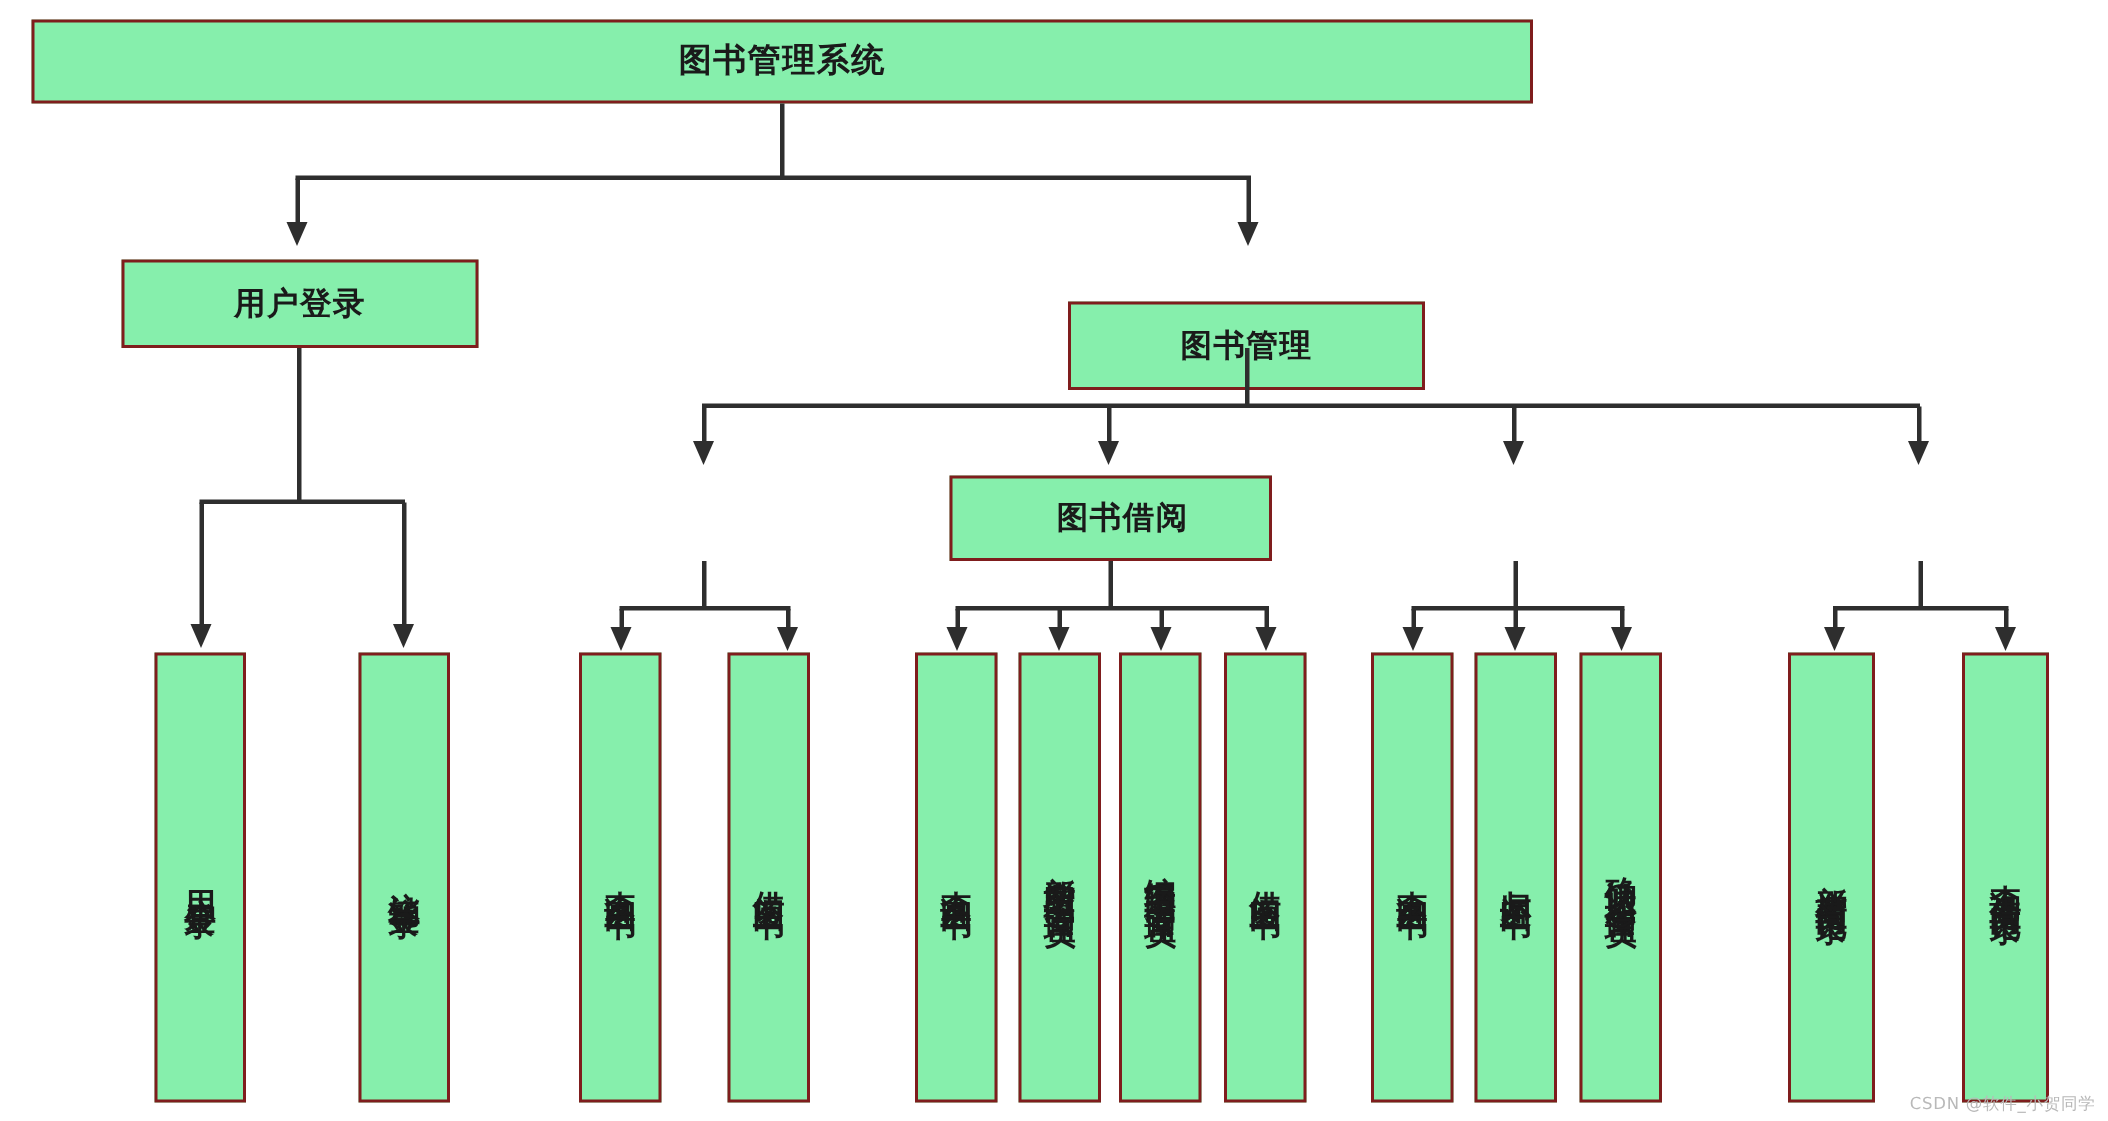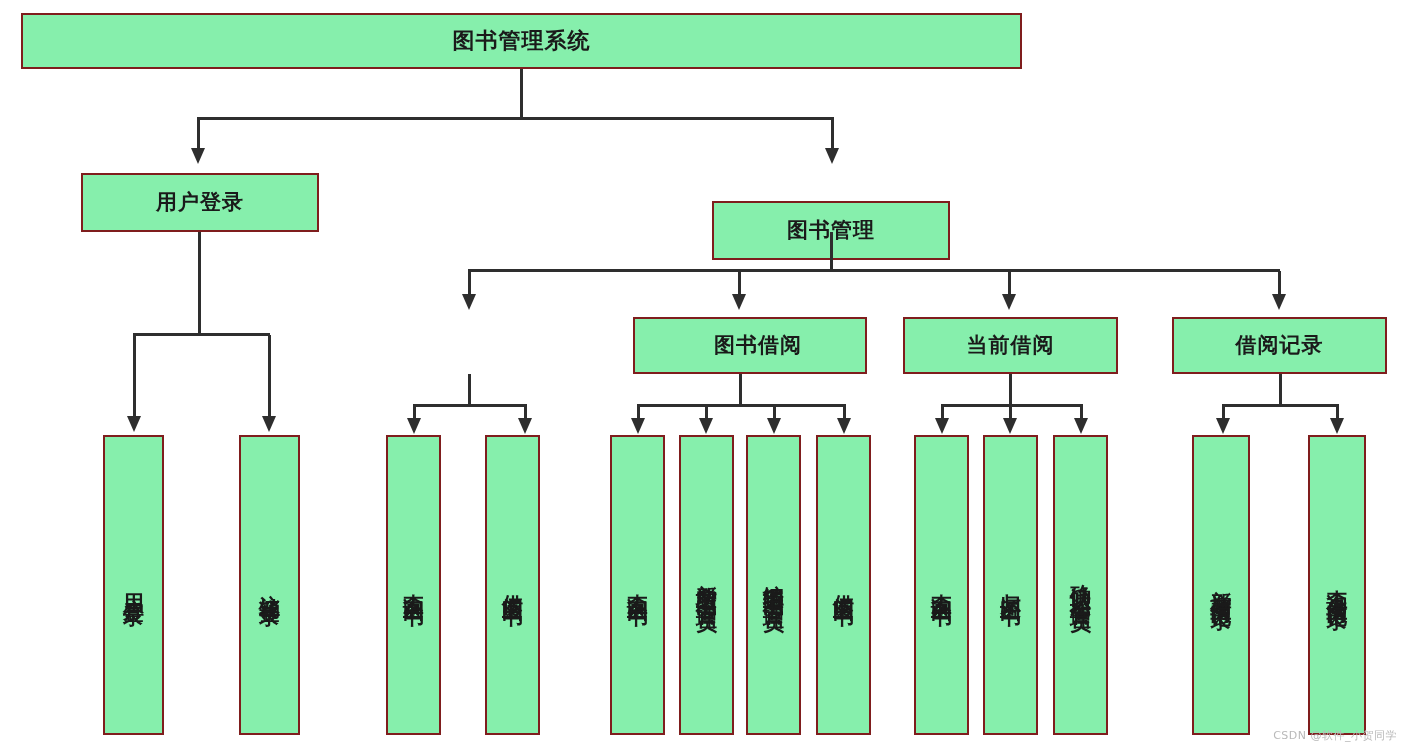--- a/index.html
+++ b/index.html
@@ -113,28 +113,22 @@
   <div class="edge hline" style="left:468px;top:269px;width:812px;height:3px;"></div>
   <div class="edge vline" style="left:468px;top:271px;width:3px;height:26px;"></div>
   <div class="arrow" style="left:462px;top:294px;"></div>
   <div class="edge vline" style="left:738px;top:271px;width:3px;height:26px;"></div>
   <div class="arrow" style="left:732px;top:294px;"></div>
   <div class="edge vline" style="left:1008px;top:271px;width:3px;height:26px;"></div>
   <div class="arrow" style="left:1002px;top:294px;"></div>
   <div class="edge vline" style="left:1278px;top:271px;width:3px;height:26px;"></div>
   <div class="arrow" style="left:1272px;top:294px;"></div>
 
-  <div class="node horiz" style="left:633px;top:317px;width:234px;height:57px;padding-left:16px;">
+  <div class="node horiz" style="left:633px;top:317px;width:215px;height:57px;padding-left:16px;">
     <span>图书借阅</span>
-  </div>
-  <div class="node horiz" style="left:903px;top:317px;width:215px;height:57px;">
-    <span>当前借阅</span>
-  </div>
-  <div class="node horiz" style="left:1172px;top:317px;width:215px;height:57px;">
-    <span>借阅记录</span>
   </div>
 
   <div class="edge vline" style="left:468px;top:374px;width:3px;height:32px;"></div>
   <div class="edge hline" style="left:413px;top:404px;width:114px;height:3px;"></div>
   <div class="edge vline" style="left:413px;top:406px;width:3px;height:14px;"></div>
   <div class="arrow" style="left:407px;top:418px;"></div>
   <div class="edge vline" style="left:524px;top:406px;width:3px;height:14px;"></div>
   <div class="arrow" style="left:518px;top:418px;"></div>
 
   <div class="edge vline" style="left:739px;top:374px;width:3px;height:32px;"></div>

